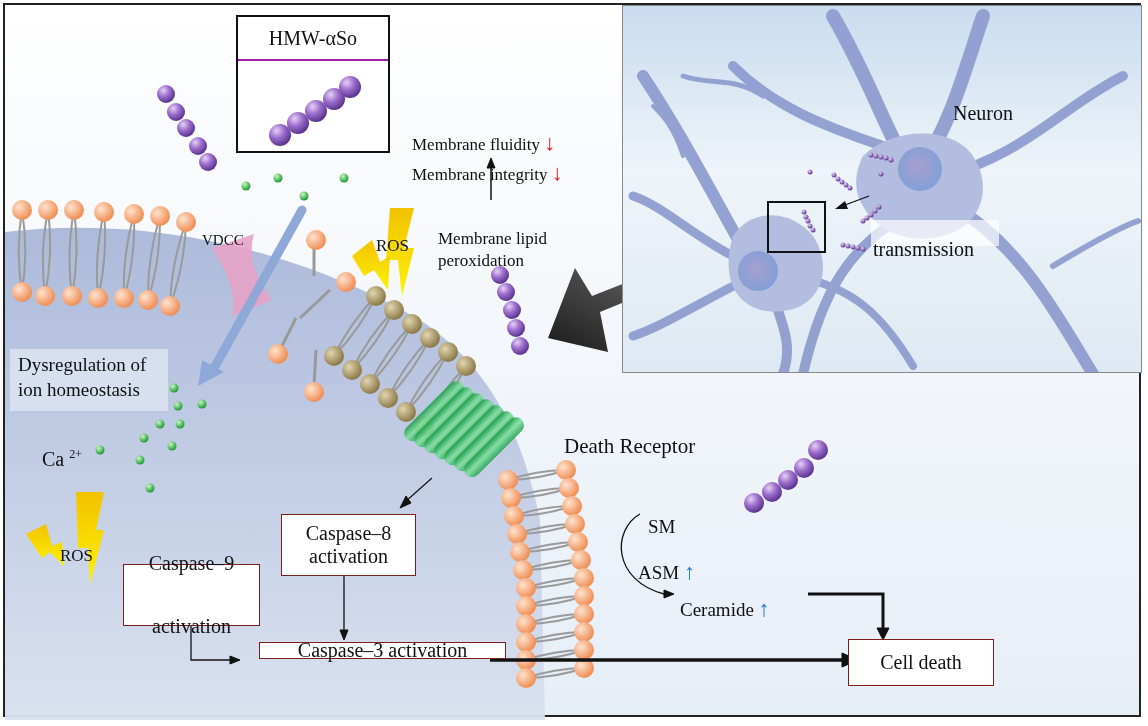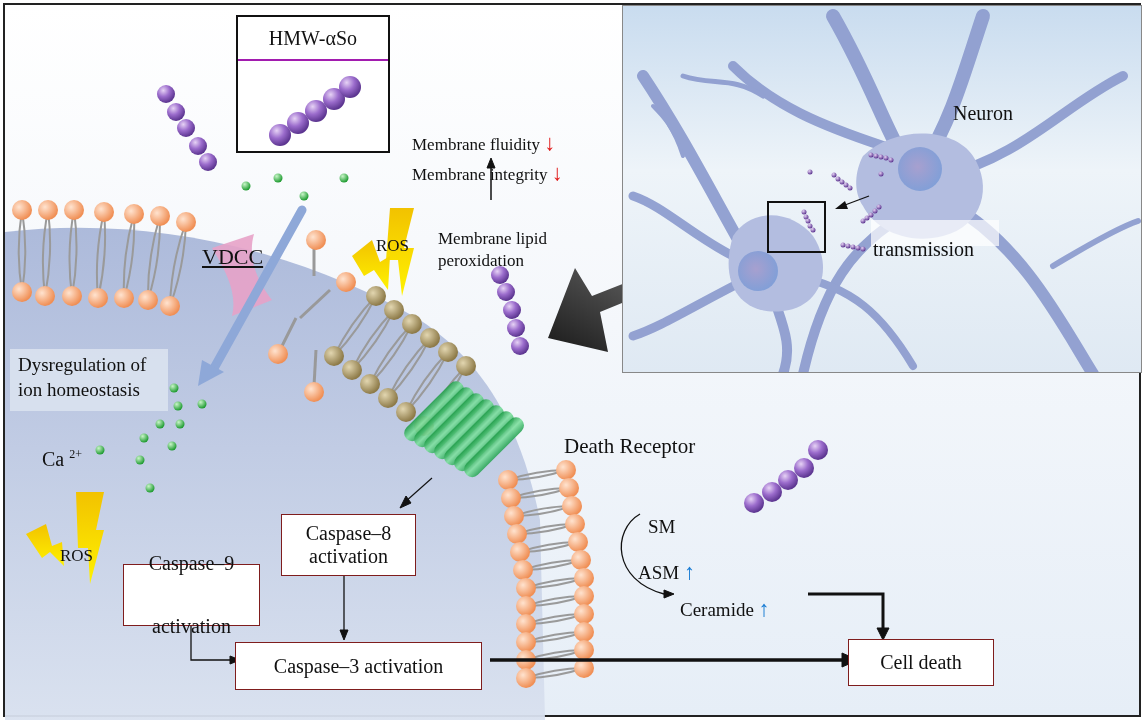--- a/index.html
+++ b/index.html
@@ -413,21 +413,21 @@
   <div class="lbl" style="left:412px;top:114px;font-size:17px;">
     <span>Membrane fluidity</span> <span class="down-red" style="font-size:22px;">↓</span>
   </div>
   <div class="lbl" style="left:412px;top:144px;font-size:17px;">
     <span>Membrane integrity</span> <span class="down-red" style="font-size:22px;">↓</span>
   </div>
   <div class="lbl" style="left:438px;top:212px;font-size:17px;line-height:1.3;">
     <div>Membrane lipid</div>
     <div>peroxidation</div>
   </div>
-  <div class="lbl" style="left:202px;top:228px;font-size:22px;text-decoration:underline;">VDCC</div>
+  <div class="lbl" style="left:202px;top:216px;font-size:15px;">VDCC</div>
   <div class="lbl" style="left:376px;top:220px;font-size:17px;">ROS</div>
   <div class="lbl" style="left:60px;top:530px;font-size:17px;">ROS</div>
 
   <div class="dys">
     <div>Dysregulation of</div>
     <div>ion homeostasis</div>
   </div>
   <div class="lbl" style="left:42px;top:432px;font-size:20px;">
     <span>Ca</span> <sup style="font-size:12px;">2+</sup>
   </div>
@@ -435,21 +435,21 @@
   <div class="lbl" style="left:564px;top:418px;font-size:21px;">Death Receptor</div>
 
   <div class="box" style="left:281px;top:514px;width:135px;height:62px;">
     <div>Caspase–8</div>
       <div>activation</div>
   </div>
   <div class="box" style="left:123px;top:564px;width:137px;height:62px;gap:40px;">
     <div>Caspase–9</div>
       <div>activation</div>
   </div>
-  <div class="box" style="left:235px;top:642px;width:247px;height:48px;justify-content:center;">
+  <div class="box" style="left:259px;top:642px;width:247px;height:17px;justify-content:center;">
     <div>Caspase–3 activation</div>
   </div>
   <div class="box" style="left:848px;top:639px;width:146px;height:47px;">
     <div>Cell death</div>
   </div>
 
   <div class="lbl" style="left:648px;top:500px;font-size:19px;">SM</div>
   <div class="lbl" style="left:638px;top:543px;font-size:19px;">
     <span>ASM</span> <span class="up-blue" style="font-size:22px;">↑</span>
   </div>

